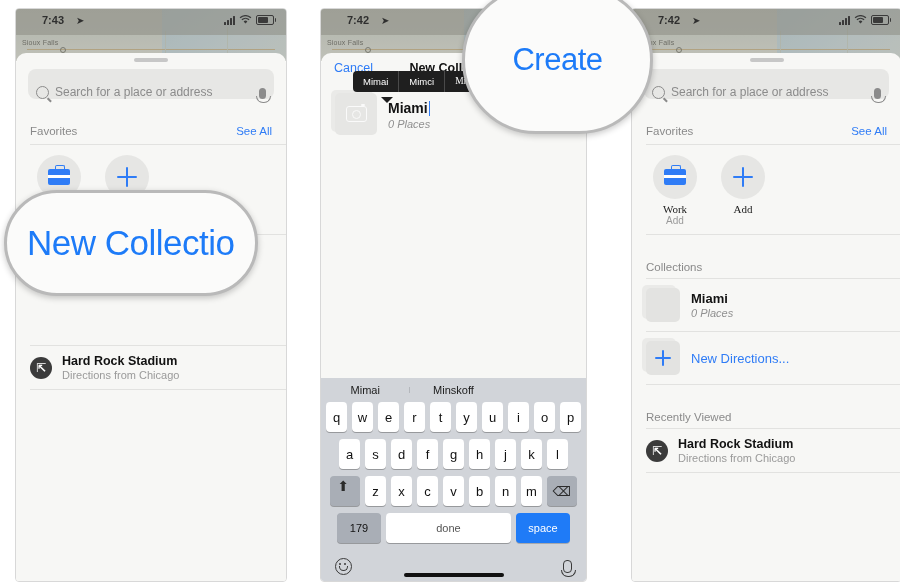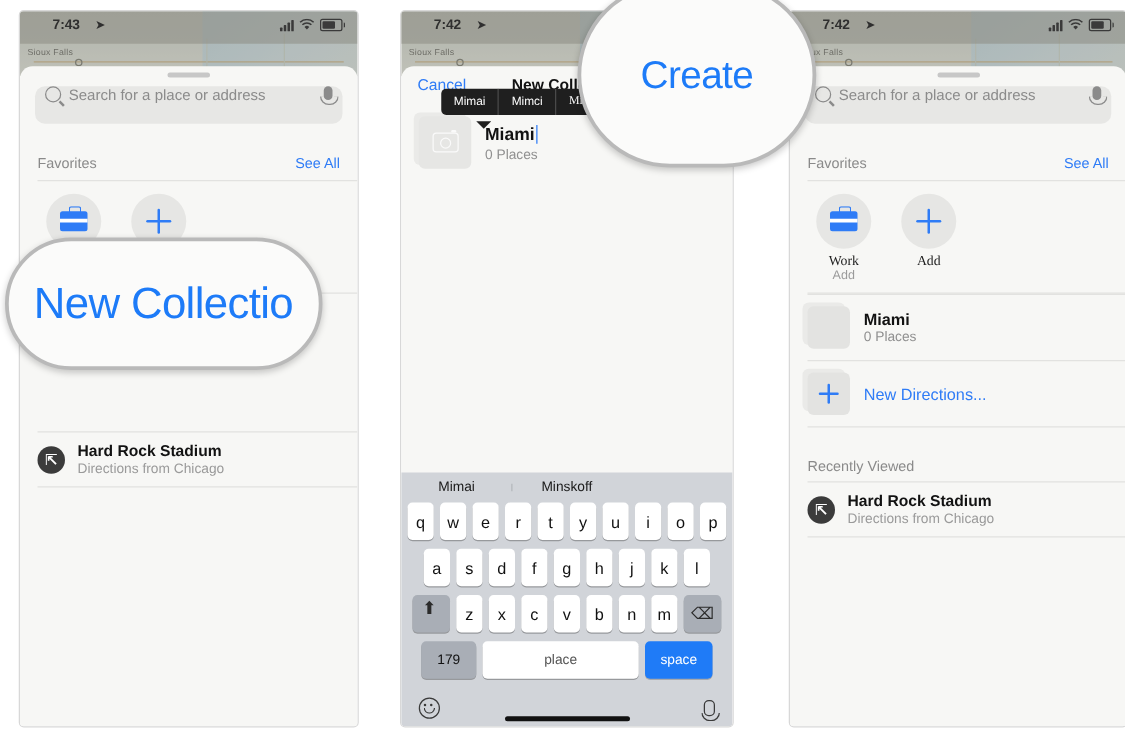--- a/index.html
+++ b/index.html
@@ -41,21 +41,21 @@
   .batt::after{content:"";position:absolute;right:-3px;top:2px;width:1.5px;height:4px;
                background:#3a3a3a;border-radius:0 1px 1px 0;}
   .batt i{position:absolute;left:1px;top:1px;bottom:1px;width:62%;background:#3a3a3a;border-radius:1px;}
 
   
   .sheet{position:absolute;left:0;right:0;top:44px;bottom:0;background:#f7f7f5;z-index:5;
          border-top-left-radius:10px;border-top-right-radius:10px;}
   .grabber{width:34px;height:4px;border-radius:2px;background:#c7c7c7;margin:5px auto 7px;}
 
   .searchbar{margin:0 12px;height:30px;background:#e7e7e5;border-radius:8px;
-             display:flex;align-items:flex-start;padding:0 8px;gap:6px;}
+             display:flex;align-items:flex-end;padding:0 8px;gap:6px;}
   .searchbar .ph{flex:1;font-size:12px;color:#8b8b8b;}
   .mag{width:11px;height:11px;border:1.6px solid #8b8b8b;border-radius:50%;position:relative;flex:none;}
   .mag::after{content:"";position:absolute;right:-4px;bottom:-3px;width:5px;height:1.6px;
               background:#8b8b8b;transform:rotate(45deg);}
   .mic{width:7px;height:11px;border-radius:4px;background:#8b8b8b;position:relative;flex:none;}
   .mic::after{content:"";position:absolute;left:-3px;bottom:-4px;width:13px;height:6px;
               border:1.5px solid #8b8b8b;border-top:none;border-radius:0 0 8px 8px;}
 
   .sec-head{display:flex;justify-content:space-between;align-items:baseline;
             padding:26px 14px 7px;}
@@ -81,21 +81,21 @@
   
   .coll-row{display:flex;align-items:center;gap:11px;padding:9px 14px;}
   .thumb{width:34px;height:34px;border-radius:5px;background:#e3e3e1;position:relative;flex:none;}
   .thumb::before{content:"";position:absolute;left:-4px;top:-3px;width:34px;height:34px;
                  border-radius:5px;background:#eaeae8;z-index:-1;}
   .thumb.plusthumb{display:flex;align-items:center;justify-content:center;}
   .thumb .plus{width:16px;height:16px;}
   .thumb .plus::before{left:7px;height:16px;}
   .thumb .plus::after{top:7px;width:16px;}
   .coll-name{font-size:13px;font-weight:bold;color:#121212;}
-  .coll-sub{font-size:11px;color:#909090;margin-top:1px;}
+  .coll-sub{font-size:11px;color:#909090;margin-top:1px;font-style:italic;}
   .coll-link{font-size:13px;color:#2f7cf6;}
 
   .rv-row{display:flex;align-items:center;gap:10px;padding:8px 14px;}
   .rv-ic{width:22px;height:22px;border-radius:50%;background:#3b3b3b;flex:none;position:relative;}
   .rv-ic span{position:absolute;inset:0;display:flex;align-items:center;justify-content:center;
               color:#fff;font-size:12px;font-weight:bold;line-height:1;}
   .rv-name{font-size:12.5px;font-weight:bold;color:#121212;}
   .rv-sub{font-size:11px;color:#9a9a9a;margin-top:1px;}
 
   .home-ind{position:absolute;bottom:9px;left:50%;transform:translateX(-50%);
@@ -346,21 +346,21 @@
       <div class="key">b</div>
       <div class="key">n</div>
       <div class="key">m</div>
       <div class="key wide">
         <span class="delg">⌫</span>
       </div>
     </div>
 
     <div class="kb-row">
       <div class="key num">179</div>
-      <div class="key space">place</div>
+      <div class="key space">done</div>
       <div class="key done">space</div>
     </div>
 
     <div class="kb-bottom">
       <div class="emoji"></div>
       <div class="kbmic"></div>
     </div>
     <div class="home-ind"></div>
   </div>
 </div>
@@ -423,20 +423,23 @@
       </div>
       <div class="fav">
         <div class="fav-circ">
           <div class="plus"></div>
         </div>
         <div class="fav-name">Add</div>
       </div>
     </div>
     <div class="hr"></div>
 
+    <div class="sec-head" style="padding-bottom:5px;">
+      <div class="sec-title">Collections</div>
+    </div>
     <div class="hr"></div>
 
     <div class="coll-row">
       <div class="thumb"></div>
       <div>
         <div class="coll-name">Miami</div>
         <div class="coll-sub">0 Places</div>
       </div>
     </div>
     <div class="hr"></div>

